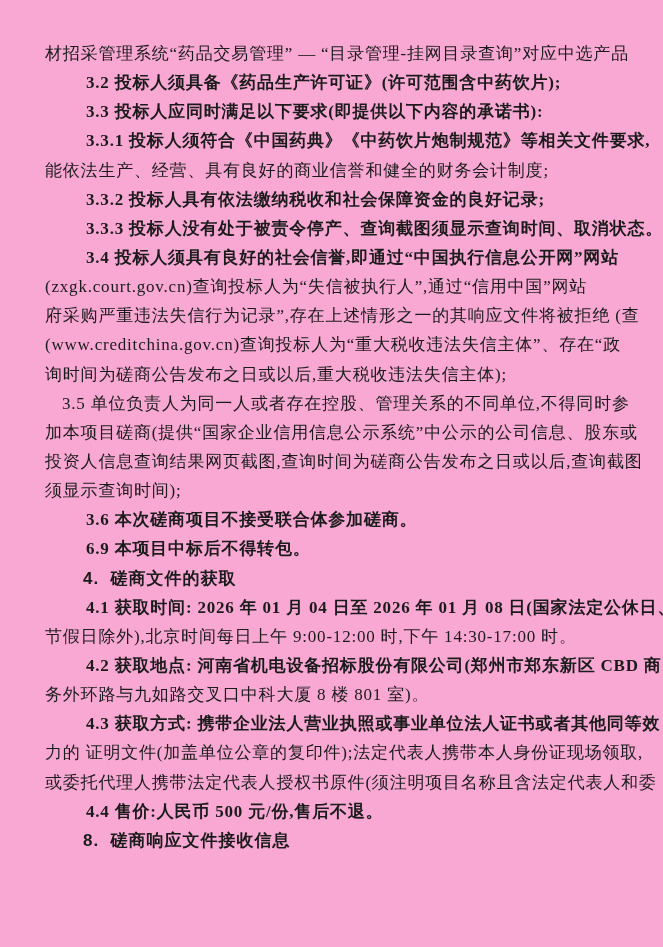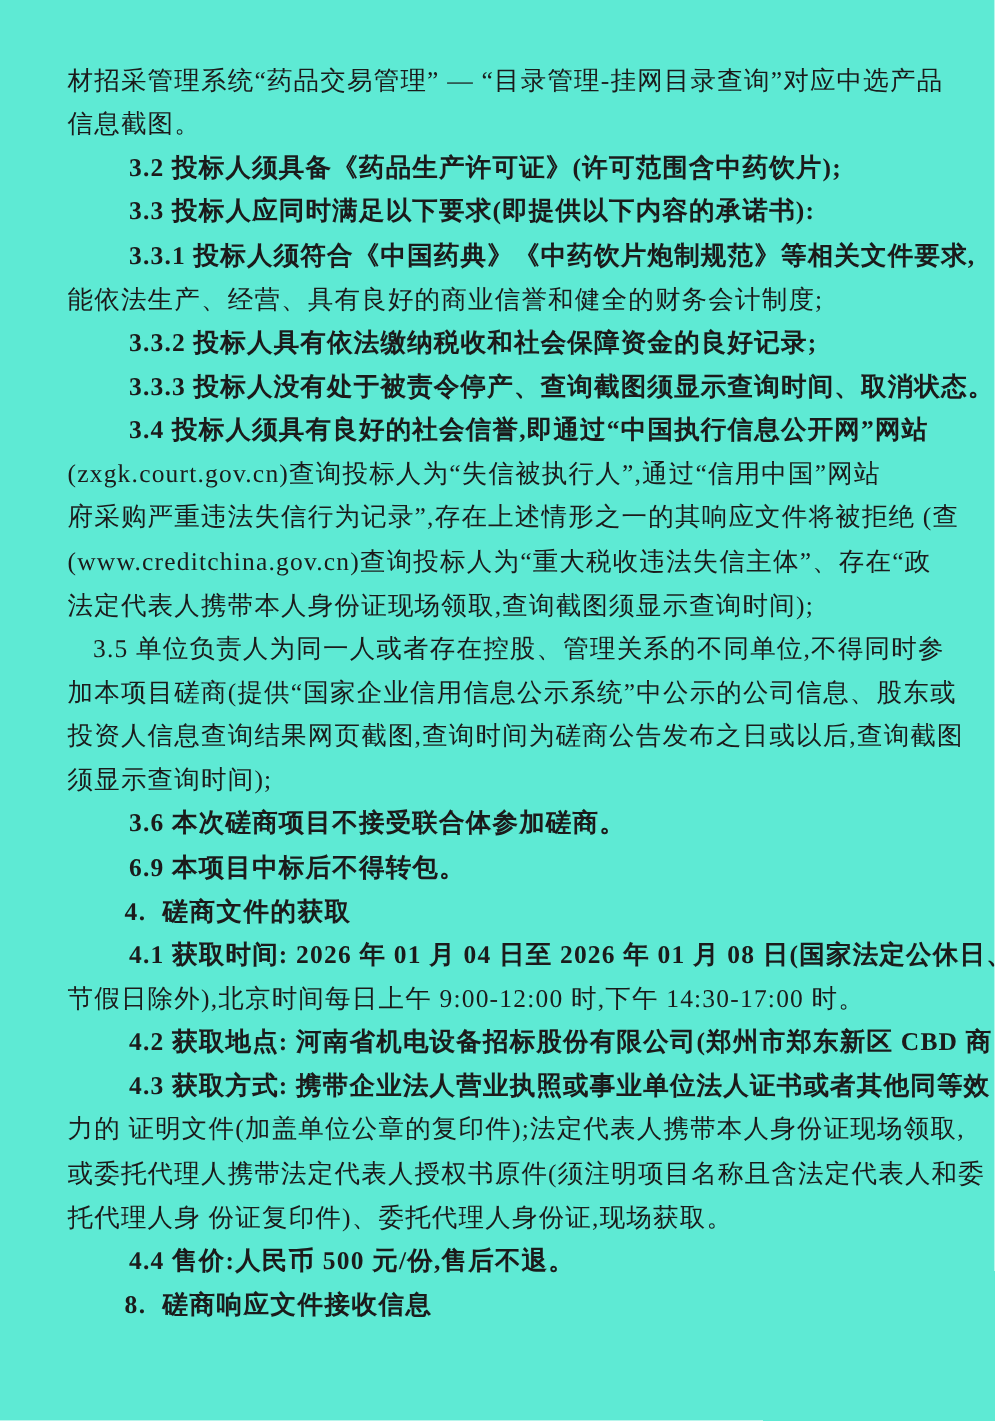--- a/index.html
+++ b/index.html
@@ -13,21 +13,21 @@
     overflow: hidden;
     position: relative;
   }
   .doc-page {
     position: absolute;
     left: 0;
     top: 0;
     width: 663px;
     height: 947px;
     box-sizing: border-box;
-    background: #5eead4;
+    background: #f9a8d4;
     padding: 39px 14px 0 45px;
     font-family: "Liberation Serif", "DejaVu Serif", serif;
     font-size: 17px;
     color: #1b1b1b;
     letter-spacing: 0.8px;
   }
   .line {
     display: block;
     height: 29.15px;
     line-height: 29.15px;
@@ -37,52 +37,51 @@
   
   .flush   { padding-left: 0; }
   
   .para    { padding-left: 41px; font-weight: bold; }
   
   .para-sm { padding-left: 17px; }
   
   .heading {
     padding-left: 38px;
     font-weight: bold;
-    font-family: Liberation Serif, serif;
+    font-family: Liberation Sans, sans-serif;
     letter-spacing: 1px;
   }
 </style>
 </head>
 <body>
 
 <div class="doc-page">
   <div id="doc-body">
       <div class="line flush">材招采管理系统“药品交易管理” — “目录管理-挂网目录查询”对应中选产品</div>
-      <div class="line flush">信息截图。</div>
       <div class="line para">3.2 投标人须具备《药品生产许可证》(许可范围含中药饮片);</div>
       <div class="line para">3.3 投标人应同时满足以下要求(即提供以下内容的承诺书):</div>
       <div class="line para">3.3.1 投标人须符合《中国药典》《中药饮片炮制规范》等相关文件要求,</div>
       <div class="line flush">能依法生产、经营、具有良好的商业信誉和健全的财务会计制度;</div>
       <div class="line para">3.3.2 投标人具有依法缴纳税收和社会保障资金的良好记录;</div>
       <div class="line para">3.3.3 投标人没有处于被责令停产、查询截图须显示查询时间、取消状态。</div>
       <div class="line para">3.4 投标人须具有良好的社会信誉,即通过“中国执行信息公开网”网站</div>
       <div class="line flush">(zxgk.court.gov.cn)查询投标人为“失信被执行人”,通过“信用中国”网站</div>
       <div class="line flush">府采购严重违法失信行为记录”,存在上述情形之一的其响应文件将被拒绝 (查</div>
       <div class="line flush">(www.creditchina.gov.cn)查询投标人为“重大税收违法失信主体”、存在“政</div>
-      <div class="line flush">法定代表人携带本人身份证现场领取,查询截图须显示查询时间);</div>
+      <div class="line flush">询时间为磋商公告发布之日或以后,重大税收违法失信主体);</div>
       <div class="line para-sm">3.5 单位负责人为同一人或者存在控股、管理关系的不同单位,不得同时参</div>
       <div class="line flush">加本项目磋商(提供“国家企业信用信息公示系统”中公示的公司信息、股东或</div>
       <div class="line flush">投资人信息查询结果网页截图,查询时间为磋商公告发布之日或以后,查询截图</div>
       <div class="line flush">须显示查询时间);</div>
       <div class="line para">3.6 本次磋商项目不接受联合体参加磋商。</div>
       <div class="line para">6.9 本项目中标后不得转包。</div>
       <div class="line heading">4.  磋商文件的获取</div>
       <div class="line para">4.1 获取时间: 2026 年 01 月 04 日至 2026 年 01 月 08 日(国家法定公休日、</div>
       <div class="line flush">节假日除外),北京时间每日上午 9:00-12:00 时,下午 14:30-17:00 时。</div>
       <div class="line para">4.2 获取地点: 河南省机电设备招标股份有限公司(郑州市郑东新区 CBD 商</div>
+      <div class="line flush">务外环路与九如路交叉口中科大厦 8 楼 801 室)。</div>
       <div class="line para">4.3 获取方式: 携带企业法人营业执照或事业单位法人证书或者其他同等效</div>
       <div class="line flush">力的 证明文件(加盖单位公章的复印件);法定代表人携带本人身份证现场领取,</div>
       <div class="line flush">或委托代理人携带法定代表人授权书原件(须注明项目名称且含法定代表人和委</div>
-      <div class="line flush">托代理人身 份证复印件)、委托代理人身份证,现场获取。</div>
       <div class="line para">4.4 售价:人民币 500 元/份,售后不退。</div>
       <div class="line heading">8.  磋商响应文件接收信息</div>
     </div>
 </div>
 
 </body></html>

